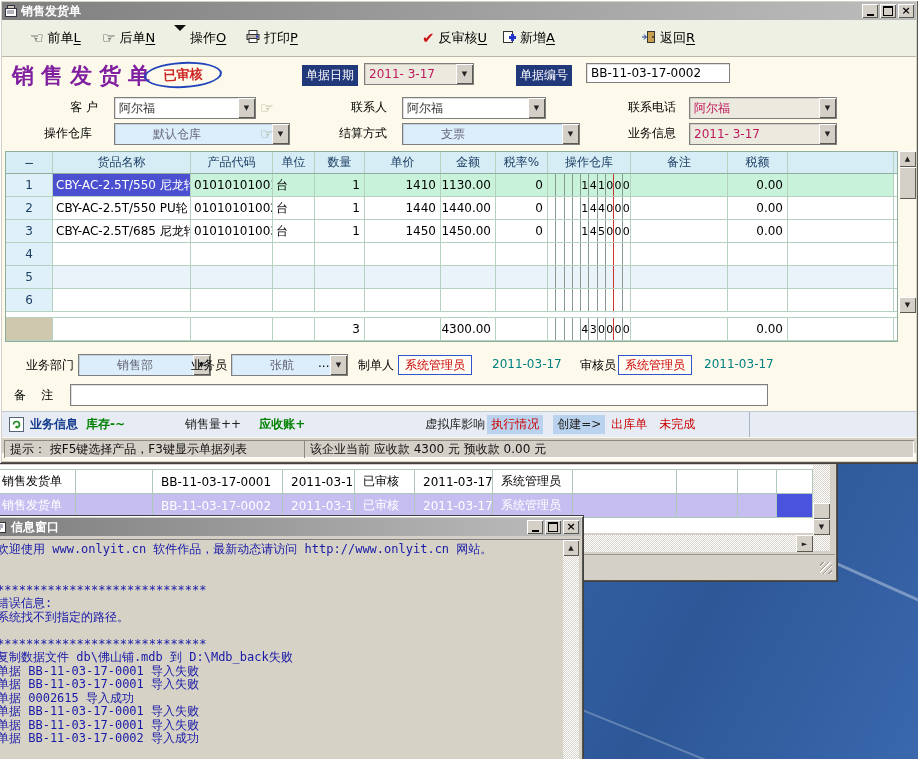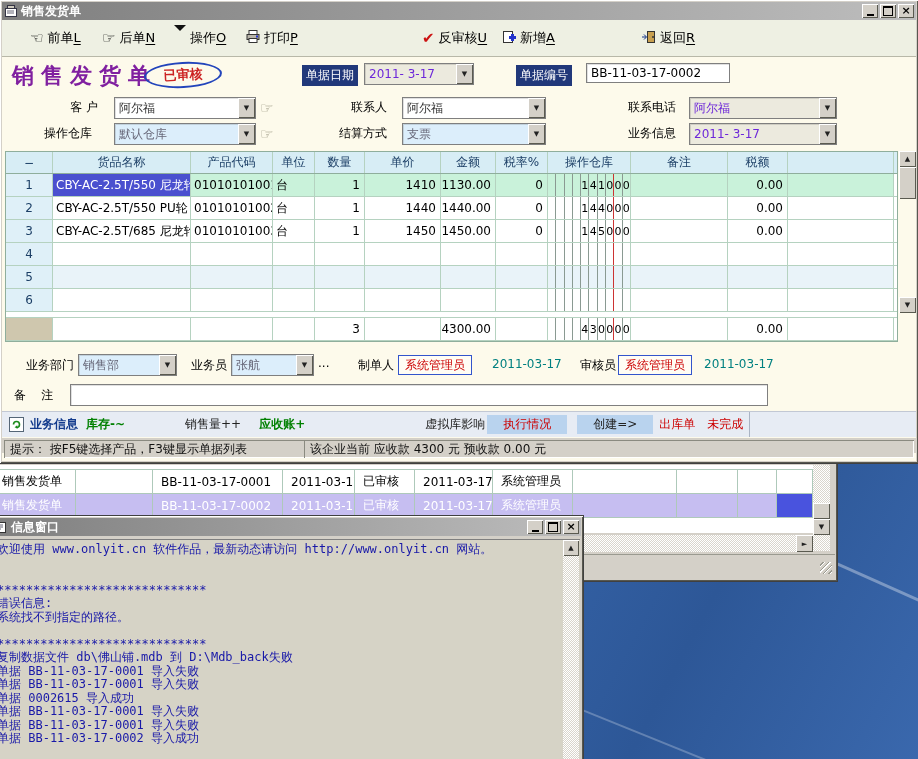--- a/index.html
+++ b/index.html
@@ -54,22 +54,22 @@
   #stamp{position:absolute;left:142px;top:5px;width:74px;height:22px;border:2px solid var(--stamp_ring);
     border-radius:50%;color:var(--stamp_red);font-weight:bold;font-size:13px;
     display:flex;align-items:center;justify-content:center;transform:rotate(-3deg);}
   .navychip{background:var(--navy_label);color:#fff;padding:2px 4px;font-size:12px;}
   .combo{position:absolute;height:20px;border:1px solid #7f7f7f;background:#fff;
     box-shadow:inset 1px 1px 0 rgba(0,0,0,.12);display:flex;align-items:center;}
   .combo .val{flex:1;padding-left:4px;white-space:nowrap;overflow:hidden;}
   .combo .drop{width:17px;align-self:stretch;background:var(--chrome);
     box-shadow:inset 1px 1px 0 #fff, inset -1px -1px 0 #5a5a50;
     display:flex;align-items:center;justify-content:center;font-size:7px;color:#222;}
-  .combo.blue{background:var(--combo_blue);} .combo.blue .val{color:#667;}
-  .combo.gray{background:var(--combo_gray);} .combo.gray .val{color:#6d28d9;}
+  .combo.blue{background:var(--combo_blue);padding-left:34px;} .combo.blue .val{color:#667;}
+  .combo.gray{background:var(--combo_gray);} .combo.gray .val{color:#be185d;}
   .combo.white .val{color:#333;}
   .flabel{position:absolute;height:20px;display:flex;align-items:center;justify-content:flex-end;color:#000;}
   .pickhand{position:absolute;color:#9a9782;font-size:15px;}
   .textinput{position:absolute;background:#fff;border:1px solid #7f7f7f;
     box-shadow:inset 1px 1px 0 rgba(0,0,0,.12);display:flex;align-items:center;padding-left:4px;color:#000;}
   
   #grid{position:absolute;left:3px;top:94px;width:891px;background:#fff;border:1px solid #8fae9c;}
   .trow{display:flex;border-bottom:1px solid var(--grid_line);height:22px;}
   .trow.hdr{background:var(--header_bg);color:#1c3f66;height:21px;border-bottom:1px solid #8fae9c;}
   .tcell{border-right:1px solid var(--grid_line);box-sizing:border-box;display:flex;align-items:center;
@@ -91,21 +91,21 @@
   
   .redbox{position:absolute;height:18px;border:1px solid #3355cc;background:#fffdf4;color:var(--red);
     display:flex;align-items:center;justify-content:center;padding:0 6px;}
   .tealdate{position:absolute;color:var(--teal);height:18px;display:flex;align-items:center;}
   #bizstrip{position:absolute;left:0;right:0;top:354px;height:25px;background:var(--strip_bg);
     border-top:1px solid #c2c8d4;display:flex;align-items:center;}
   #bizstrip .bi{margin-right:0;white-space:nowrap;}
   #bizstrip .divline{position:absolute;left:747px;top:0;bottom:0;width:1px;background:#aab4c4;}
   .bi.navy{color:#123a8c;font-weight:bold;} .bi.green{color:var(--green);font-weight:bold;}
   .bi.dark{color:#222;} .bi.red{color:var(--red);}
-  .bi.chip{background:var(--chip);padding:1px 16px;}
+  .bi.chip{background:var(--chip);padding:1px 4px;}
   #statusbar{position:absolute;left:0;right:0;top:381px;height:15px;background:var(--chrome);}
   .spanel{position:absolute;top:2px;height:18px;background:var(--chrome);
     box-shadow:inset 1px 1px 0 #8a8a80, inset -1px -1px 0 #fff;
     display:flex;align-items:center;padding-left:6px;color:#111;white-space:nowrap;overflow:hidden;}
   
   #list-window{left:-8px;top:463px;width:845px;height:118px;z-index:1;}
   #list-grid{position:absolute;left:2px;top:2px;width:819px;height:68px;background:#fff;overflow:hidden;}
   .lrow{display:flex;height:23px;border-bottom:1px solid var(--list_line);}
   .lrow .lc{border-right:1px solid var(--list_line);box-sizing:border-box;display:flex;align-items:center;
     padding-left:8px;white-space:nowrap;overflow:hidden;}

